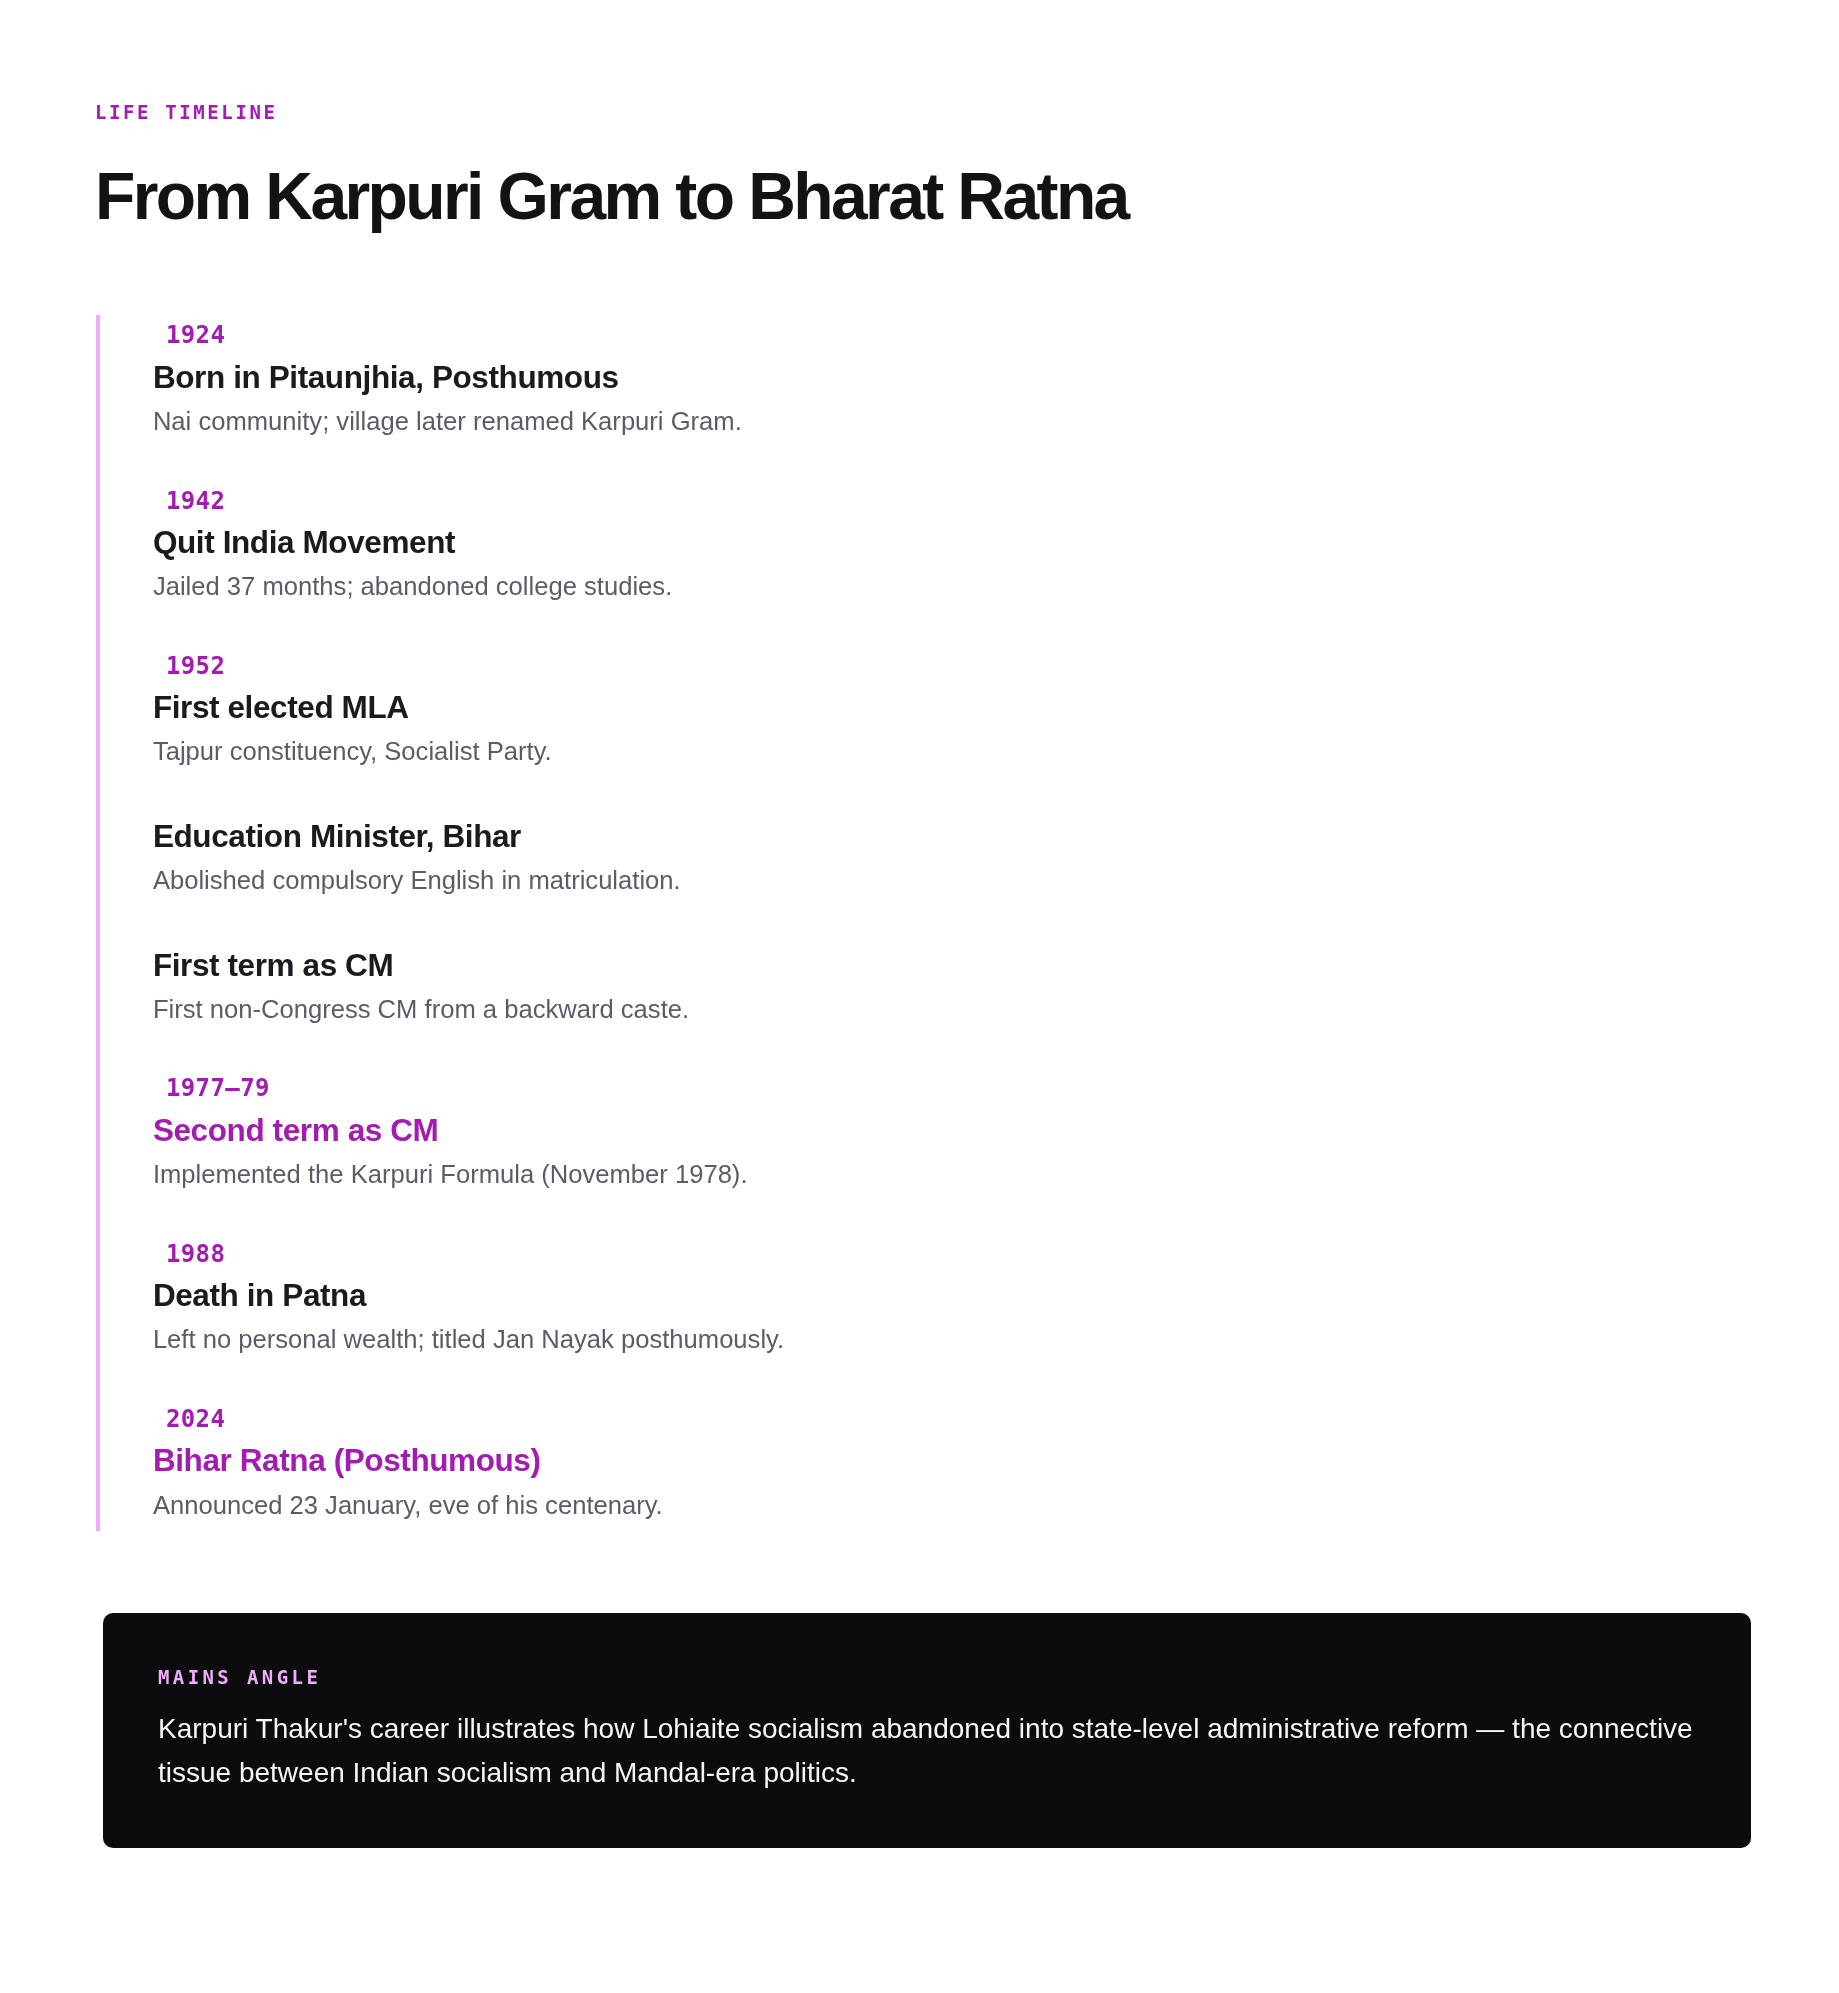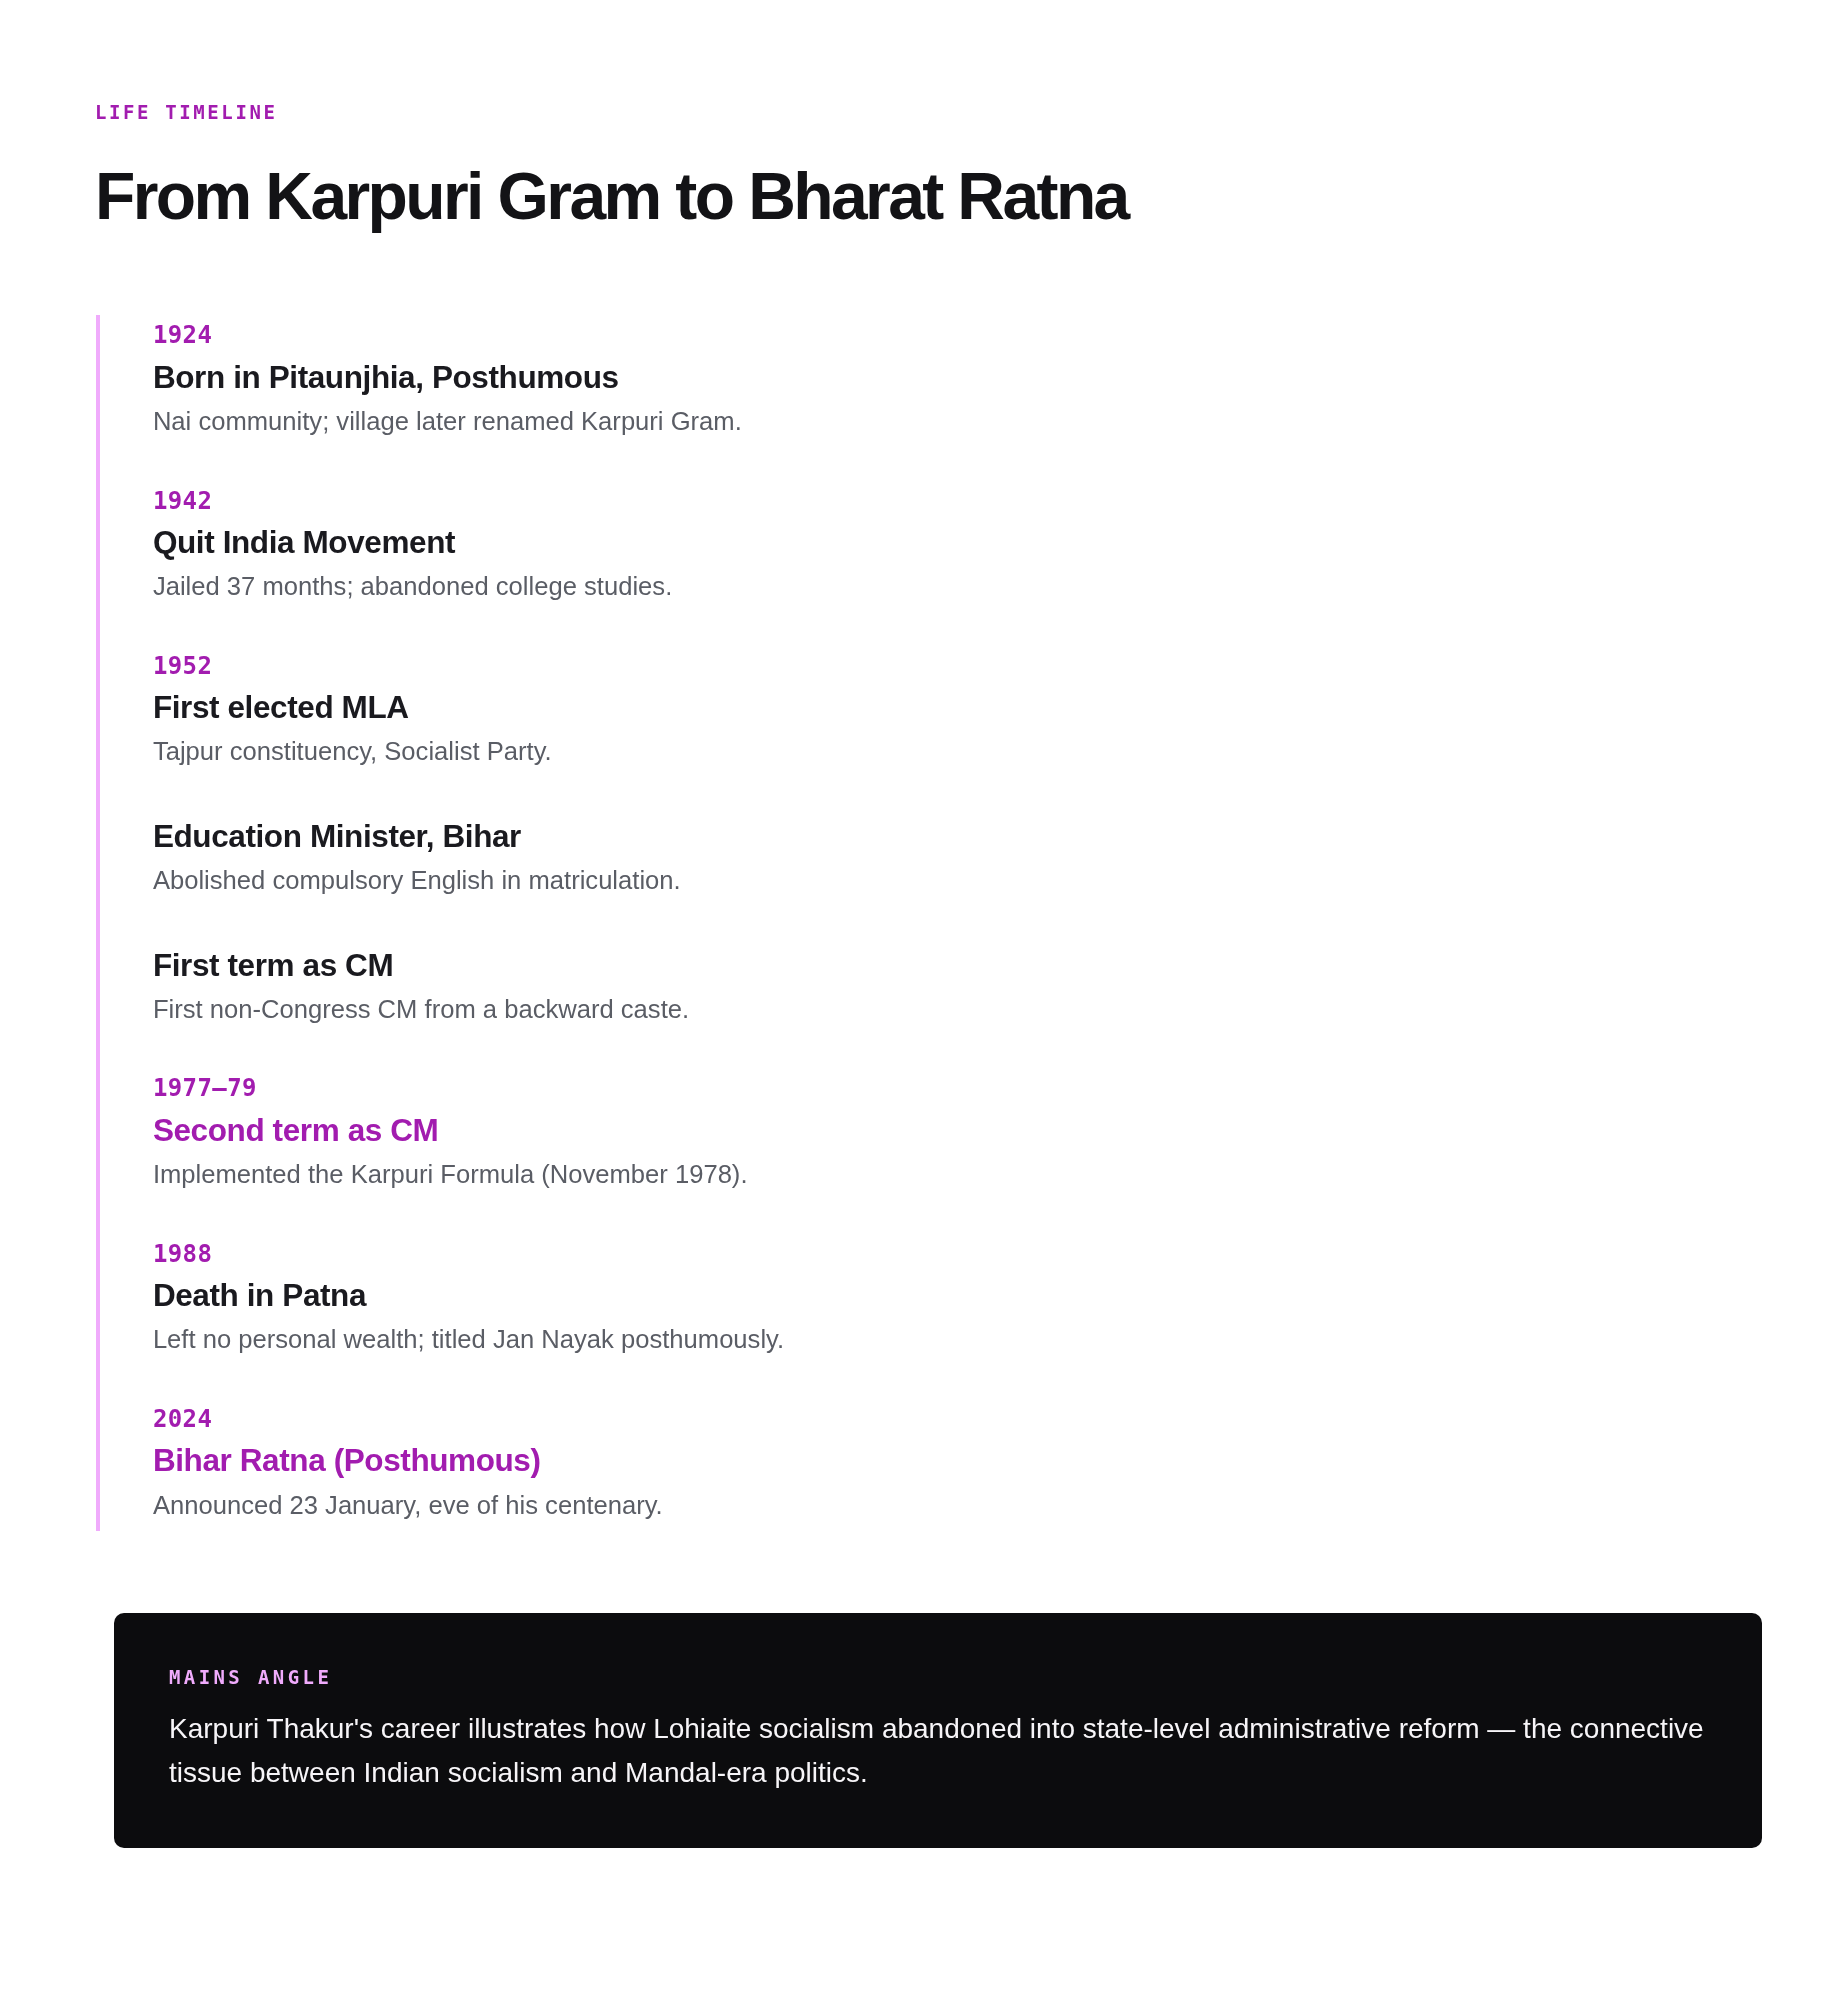--- a/index.html
+++ b/index.html
@@ -47,37 +47,38 @@
   .entry{margin-bottom:48px;}
   .entry:last-child{margin-bottom:0;}
   .entry .year{
     font-family:"DejaVu Sans Mono", monospace;
     font-weight:700;
     font-size:24px;
     letter-spacing:0.4px;
     color:var(--accent);
     line-height:1.2;
     margin-bottom:7.7px;
+    margin-left:13px;
   }
   .entry .etitle{
     font-size:31.5px;
     font-weight:700;
     letter-spacing:-0.4px;
     color:var(--title);
     line-height:1.25;
     margin-bottom:6.8px;
   }
   .entry .etitle.highlight{color:var(--accent);}
   .entry .edesc{
     font-size:25.6px;
     color:var(--gray);
     line-height:1.35;
   }
   .callout{
-    margin:82px 0 0 19px;
+    margin:82px 0 0 8px;
     width:1648px;
     background:var(--callout-bg);
     border-radius:10px;
     padding:53px 43px 53px 55px;
   }
   .callout .callout-label{
     font-family:"DejaVu Sans Mono", monospace;
     font-weight:700;
     font-size:19px;
     letter-spacing:3.4px;

